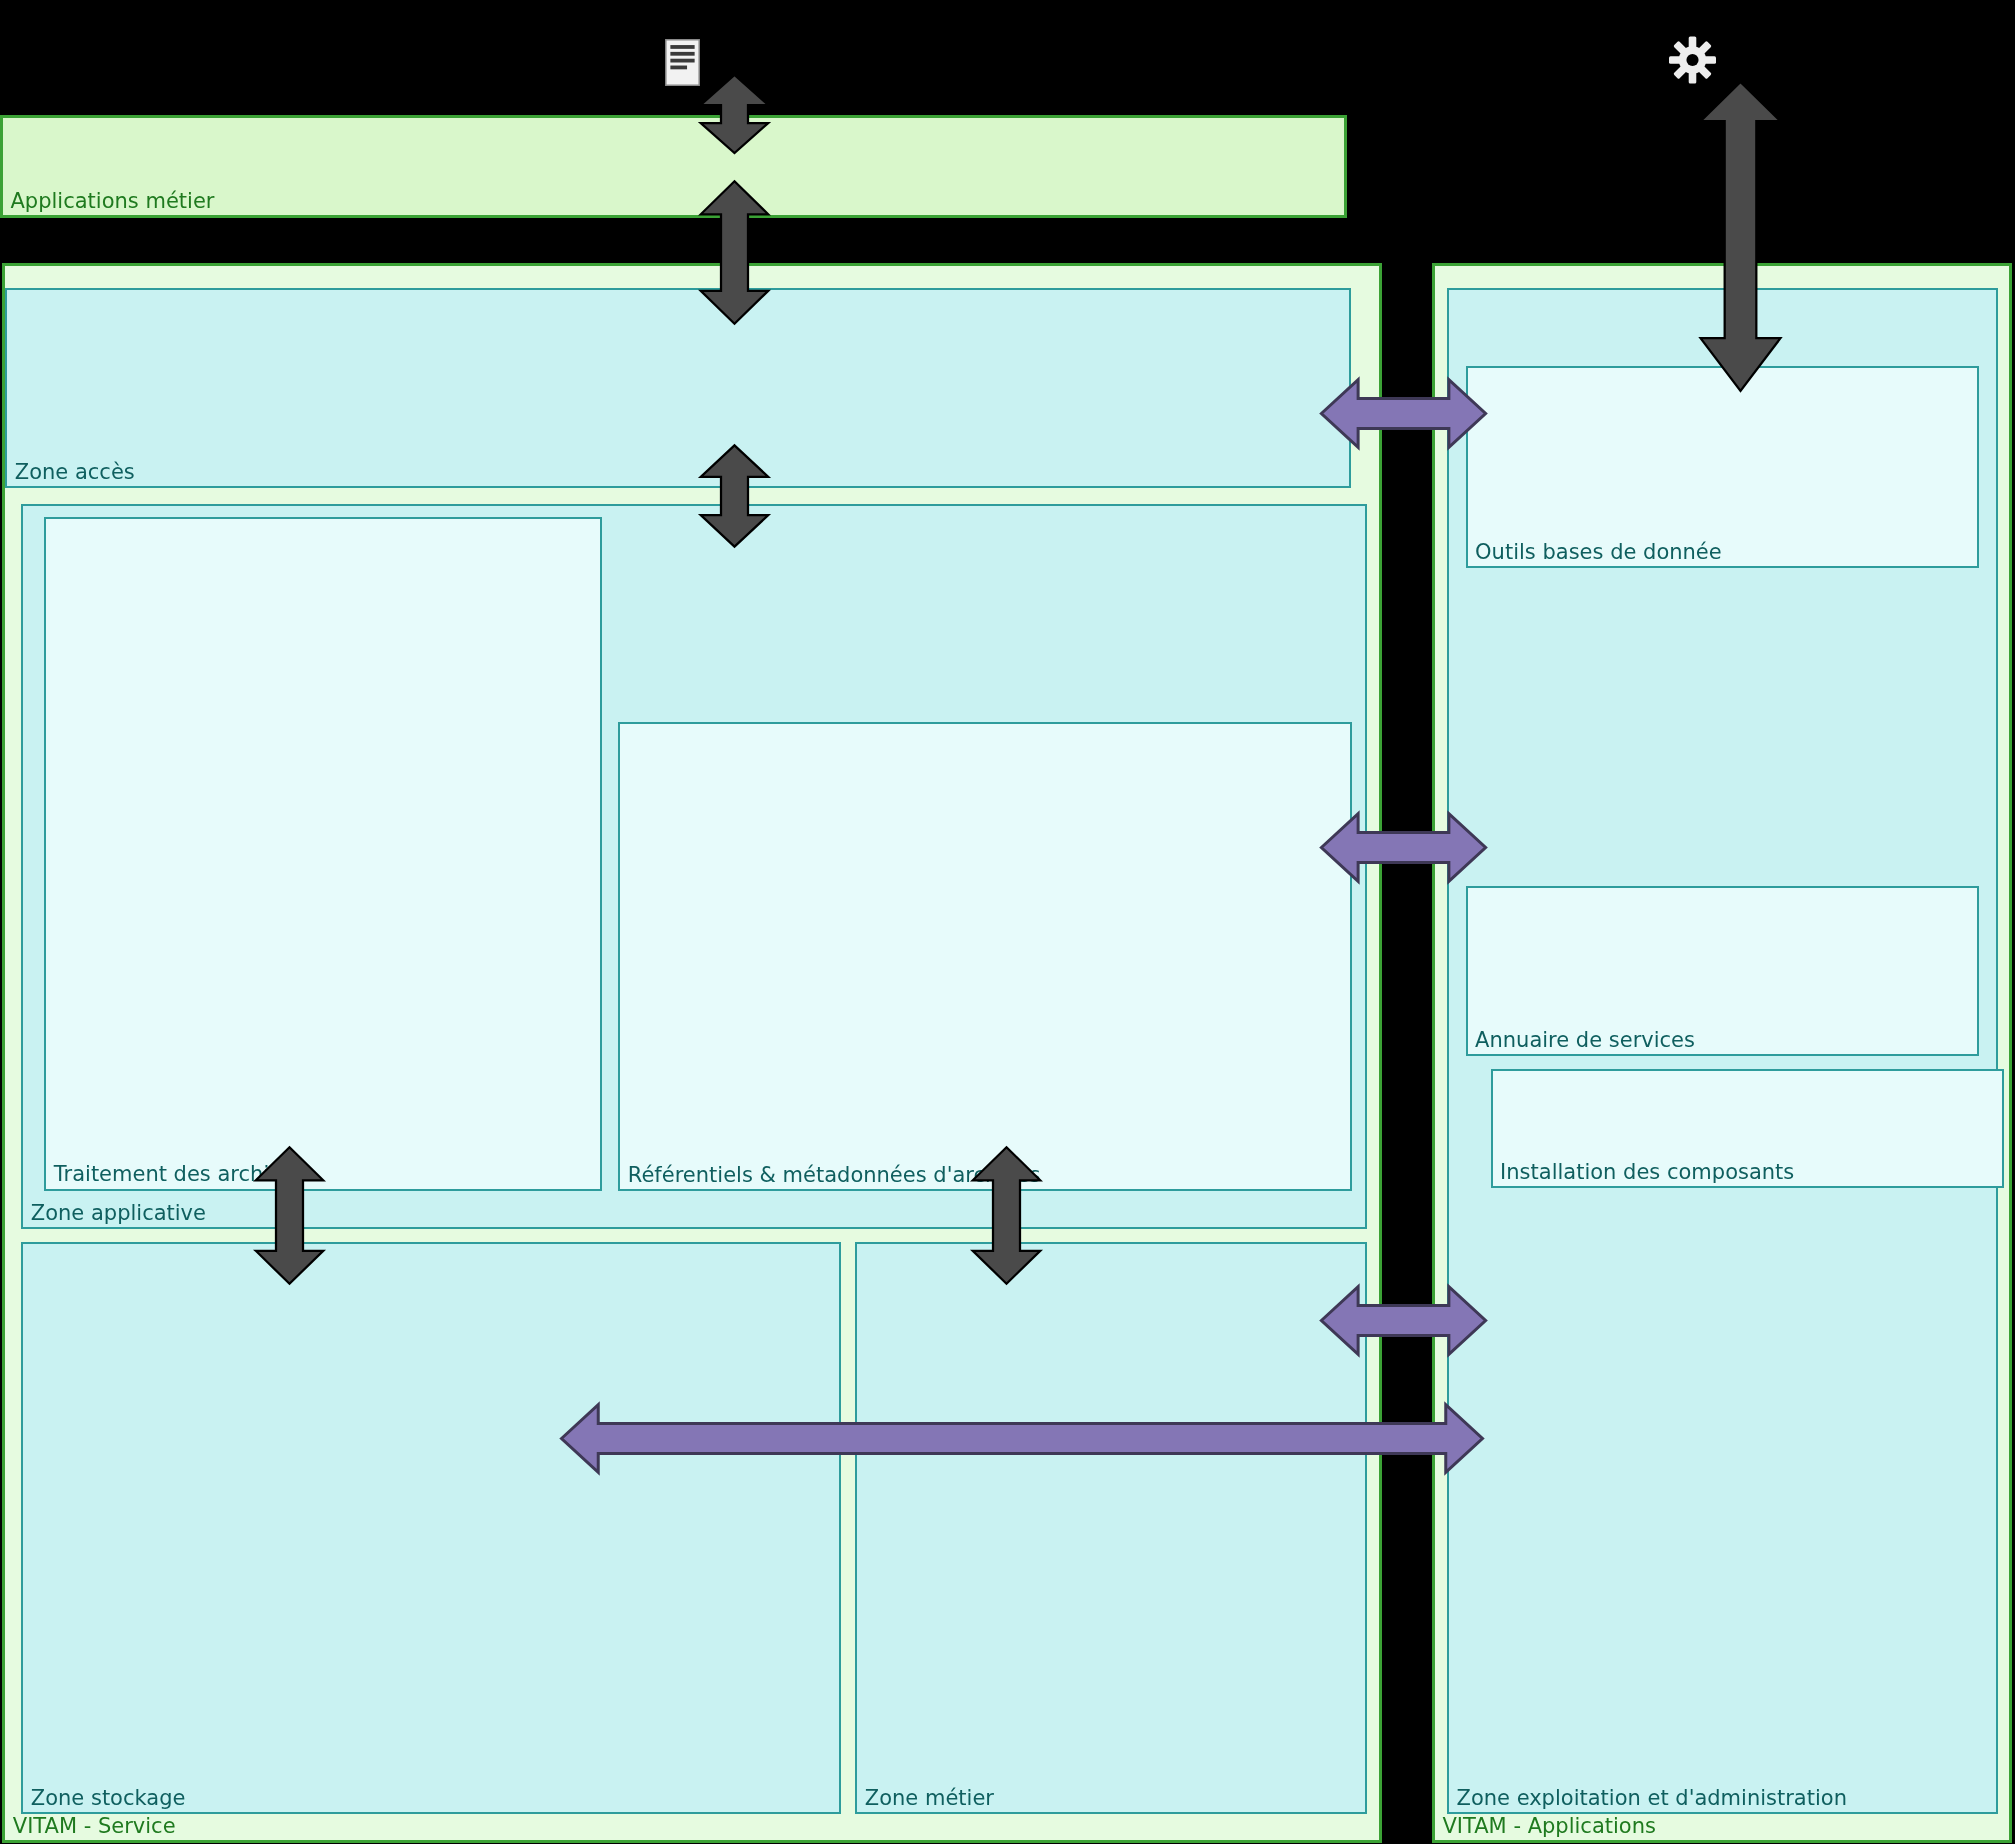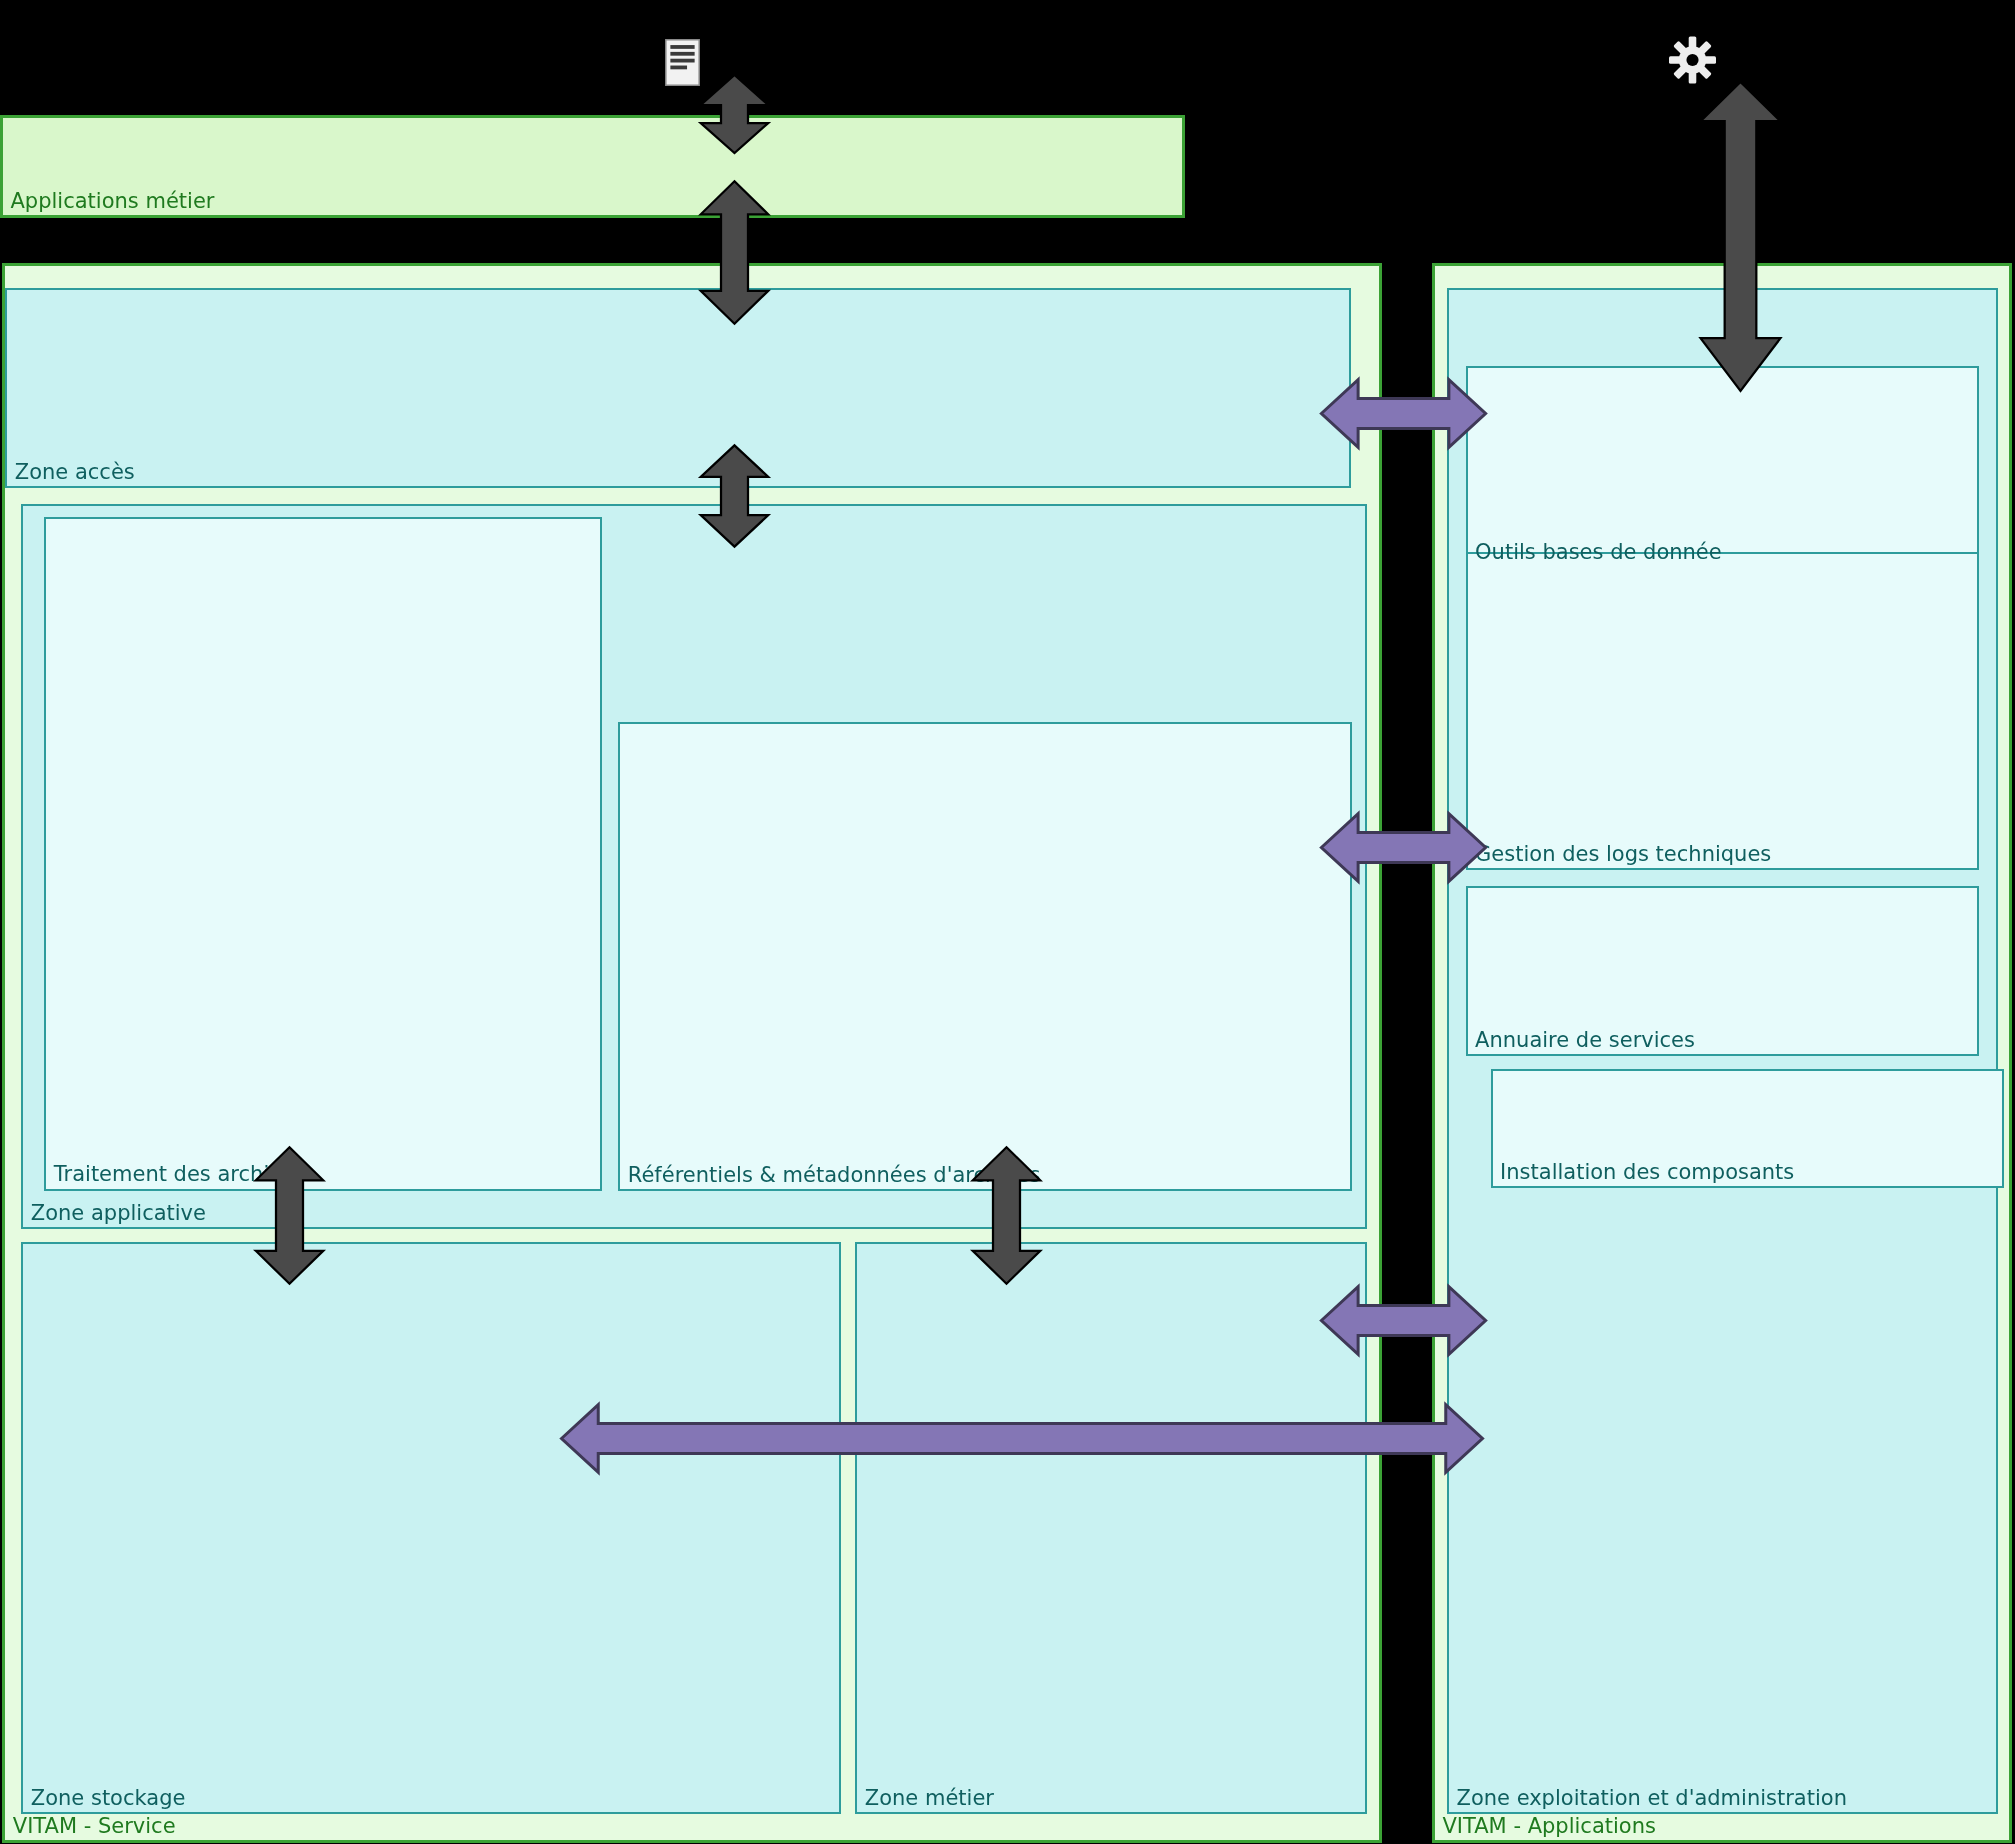--- a/index.html
+++ b/index.html
@@ -17,21 +17,21 @@
   .green-text{color:var(--green-text,#1f7a1f);}
   .teal-text{color:var(--teal-text,#0f5f5f);}
   svg.arrow{position:absolute;z-index:10;overflow:visible;}
   .arrow-gray{fill:var(--gray-arrow,#4a4a4a);stroke:#000;stroke-width:3;}
   .arrow-purple{fill:var(--purple-arrow,#8476b5);stroke:#3e3856;stroke-width:4;}
   .icon{position:absolute;z-index:11;}
 </style>
 </head>
 <body>
 
-<div class="abs green-bar" style="left:0;top:115px;width:1185px;height:103px;padding-left:14px;">
+<div class="abs green-bar" style="left:0;top:115px;width:1347px;height:103px;padding-left:14px;">
   <span class="label green-text">Applications métier</span>
 </div>
 
 <div class="abs green-container" style="left:2.3px;top:263px;width:1380px;height:1580px;">
 
   <span class="label green-text">VITAM - Service</span>
 
   <div class="abs zone" style="left:0;top:22px;width:1346px;height:200px;">
     <span class="label teal-text">Zone accès</span>
   </div>
@@ -61,23 +61,20 @@
 
   <span class="label green-text">VITAM - Applications</span>
 
   <div class="abs zone" style="left:12px;top:22px;width:551px;height:1526px;">
     <span class="label teal-text">Zone exploitation et d'administration</span>
 
     <div class="abs component" style="left:16.6px;top:76px;width:513px;height:202px;">
       <span class="label teal-text">Outils bases de donnée</span>
     </div>
 
-    <div class="abs component" style="left:16.6px;top:262px;width:513px;height:318px;">
-      <span class="label teal-text">Gestion des logs techniques</span>
-    </div>
 
     <div class="abs component" style="left:16.6px;top:596px;width:513px;height:170px;">
       <span class="label teal-text">Annuaire de services</span>
     </div>
 
     <div class="abs component" style="left:16.6px;top:779px;width:513px;height:119px;margin-left:25px;">
       <span class="label teal-text">Installation des composants</span>
     </div>
   </div>
 </div>

